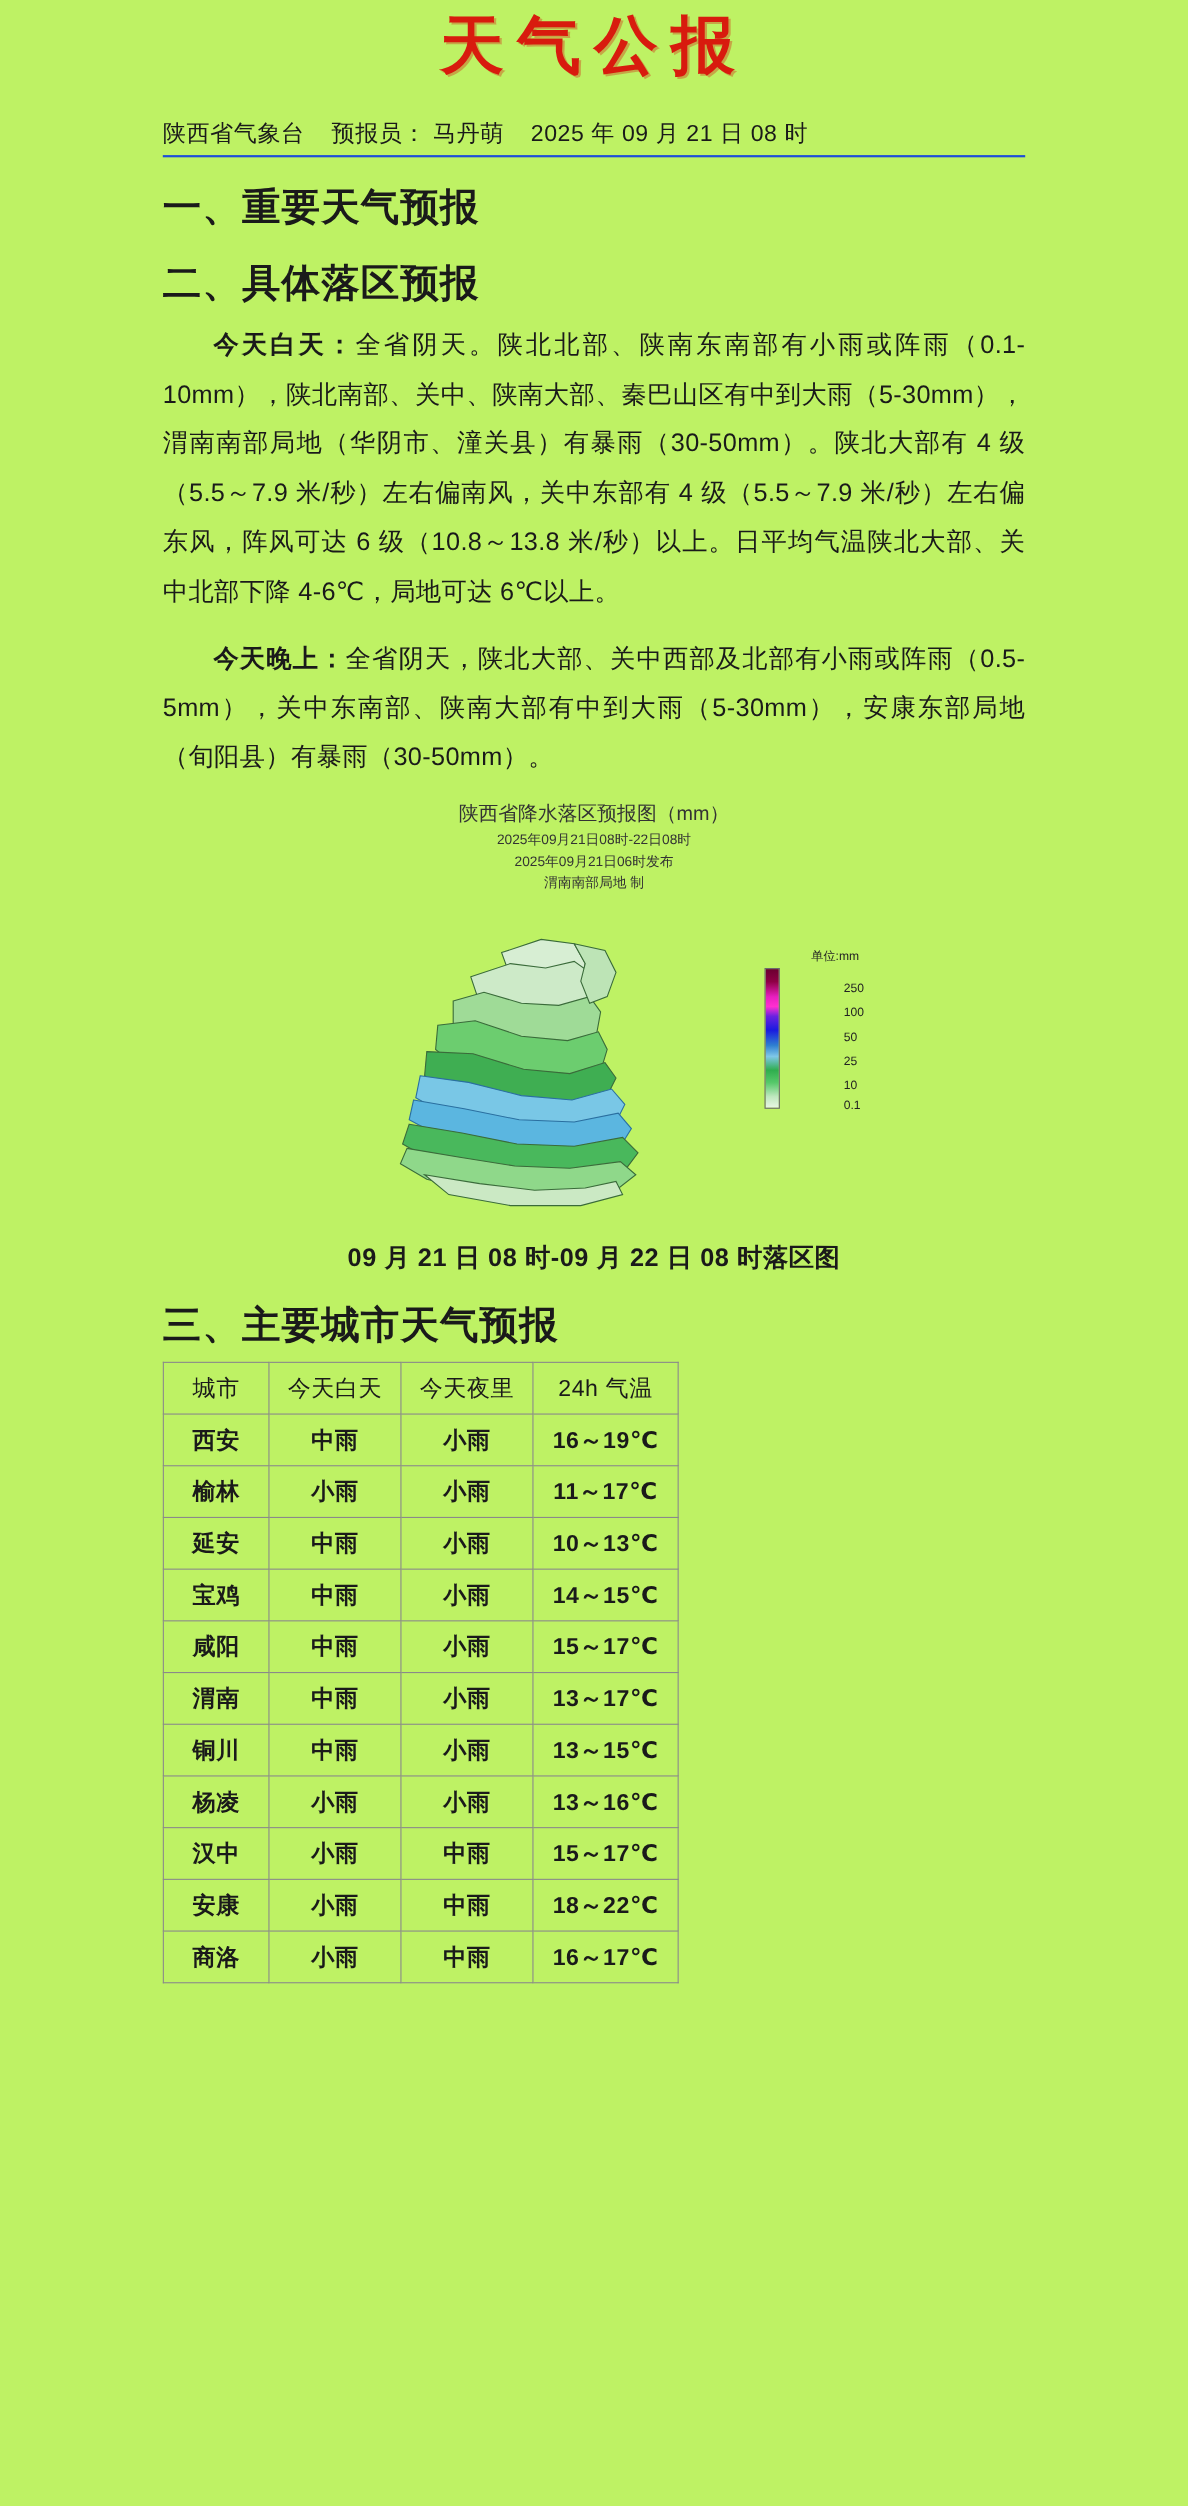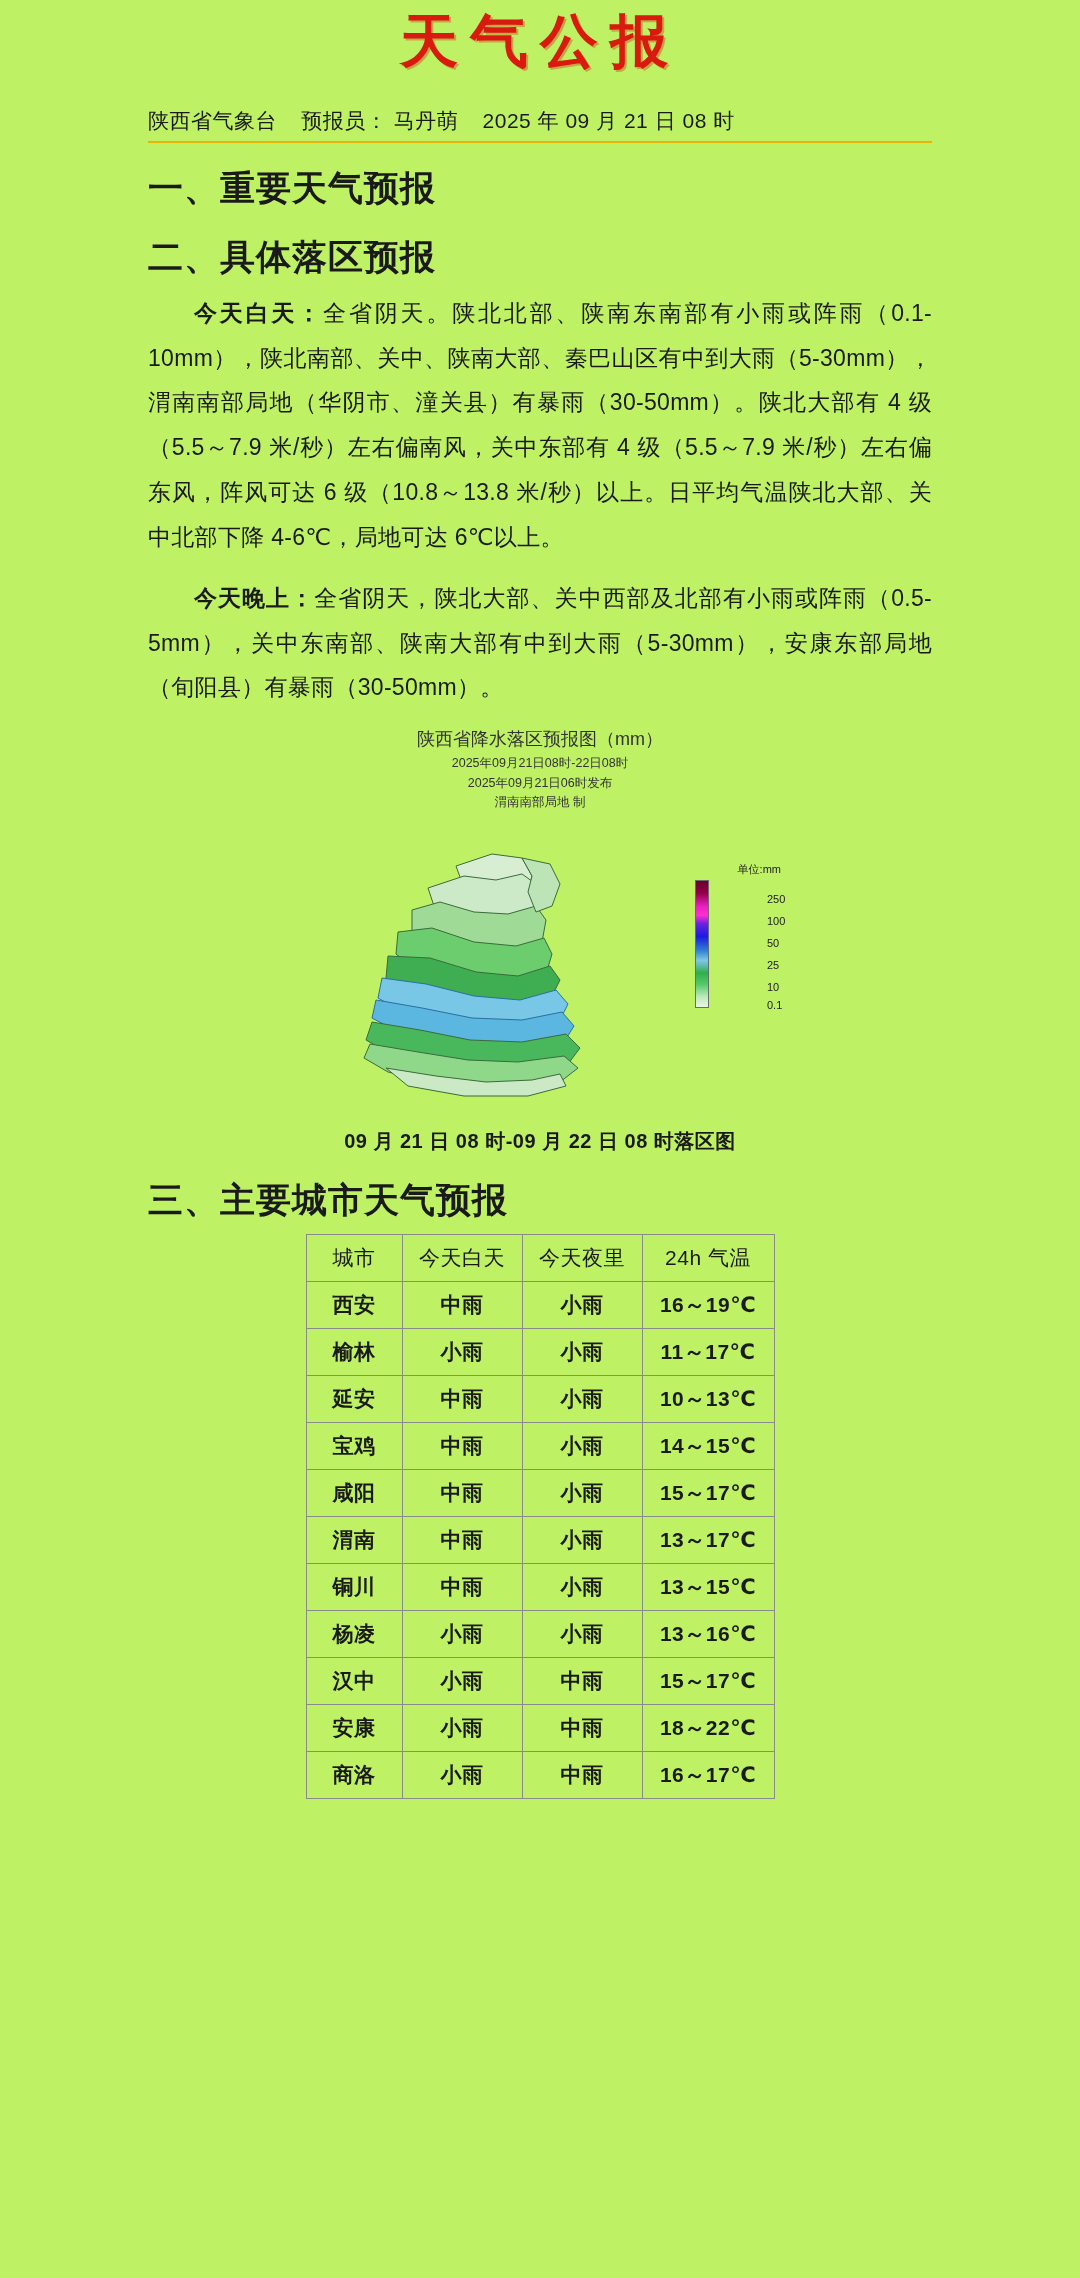--- a/index.html
+++ b/index.html
@@ -32,21 +32,21 @@
     font-weight: 700;
     color: #d81b0e;
     letter-spacing: 12px;
     text-shadow: 2px 2px 0 rgba(216,27,14,0.35);
     line-height: 1.15;
   }
   
   .header-line {
     margin: 26px 148px 0 148px;
     padding-bottom: 6px;
-    border-bottom: 2px solid #eab308;
+    border-bottom: 2px solid #1d4ed8;
     font-size: 21px;
     letter-spacing: 0.5px;
     white-space: nowrap;
   }
   .header-line .seg { margin-right: 18px; }
 
   
   .content {
     margin: 0 148px;
   }
@@ -126,28 +126,28 @@
     width: 54px;
   }
   .legend-labels span {
     position: absolute;
     font-size: 11px;
     color: #222;
     line-height: 1;
   }
   .fig-caption {
     text-align: center;
-    font-size: 20px;
+    font-size: 23px;
     font-weight: 700;
     margin: 14px 0 8px 0;
     letter-spacing: 0.5px;
   }
 
   
-  .table-wrap { display: flex; justify-content: center; margin-top: 6px; }
+  .table-wrap { display: flex; justify-content: flex-start; margin-top: 6px; }
   table.city-table {
     border-collapse: collapse;
     font-size: 21px;
   }
   table.city-table th,
   table.city-table td {
     border: 1px solid #8a8a8a;
     text-align: center;
     padding: 9px 6px;
     font-weight: 700;

